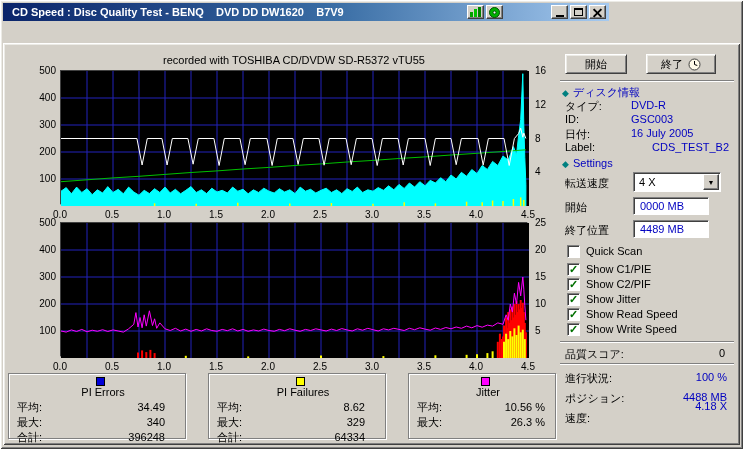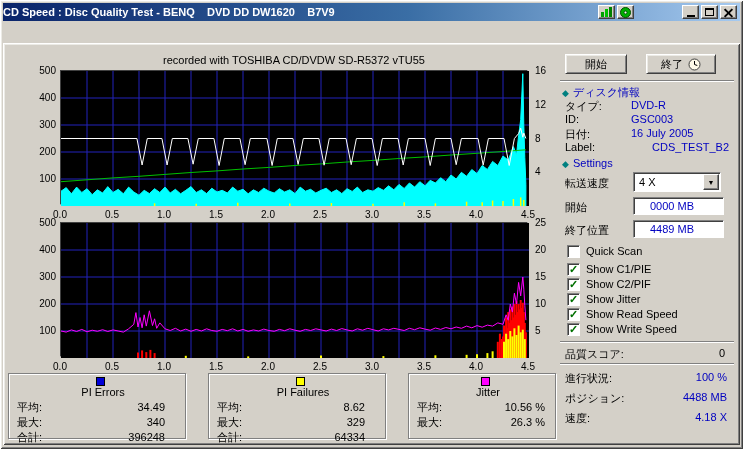--- a/index.html
+++ b/index.html
@@ -1,21 +1,21 @@
 <!DOCTYPE html>
 <html><head>
 <meta charset="utf-8">
 <style>
   html,body{margin:0;padding:0;background:#808080;}
   *{box-sizing:border-box;}
   body{font-family:"Liberation Sans", sans-serif;font-size:11px;color:#000;}
   .window{position:relative;width:743px;height:449px;background:#d4d0c8;
     box-shadow:inset 1px 1px 0 #ffffff, inset -1px -1px 0 #404040, inset 2px 2px 0 #ecebe6, inset -2px -2px 0 #808080;overflow:hidden;}
-  .titlebar{position:absolute;left:3px;top:3px;width:737px;height:18px;
-    background:linear-gradient(to right,#0a246a,#3a6ea5 55%,#a6caf0);display:flex;align-items:center;padding-left:0;}
+  .titlebar{position:absolute;left:3px;top:3px;width:606px;height:18px;
+    background:linear-gradient(to right,#0a246a,#3a6ea5 55%,#a6caf0);display:flex;align-items:center;padding-left:9px;}
   .title-text{color:#fff;font-weight:bold;font-size:11px;white-space:pre;overflow:hidden;}
   .tb-icons{position:absolute;right:3px;top:2px;display:flex;align-items:center;}
   .tb-btn{width:17px;height:14px;background:#d4d0c8;border:1px solid;border-color:#ffffff #404040 #404040 #ffffff;
     box-shadow:inset -1px -1px 0 #808080;display:flex;align-items:center;justify-content:center;margin-left:2px;cursor:default;}
   .tb-gap{width:46px;}
   .g-min{width:8px;height:2px;background:#000;margin-top:7px;}
   .g-max{width:9px;height:8px;border:1px solid #000;border-top-width:2px;}
   .g-close{position:relative;width:9px;height:9px;}
   .g-close::before,.g-close::after{content:'';position:absolute;left:-1px;top:4px;width:11px;height:2px;background:#000;}
   .g-close::before{transform:rotate(45deg);} .g-close::after{transform:rotate(-45deg);}
@@ -27,22 +27,22 @@
   .note{position:absolute;left:57px;top:11px;width:468px;text-align:center;font-size:11px;}
   .chart-frame{position:absolute;border:1px solid;border-color:#404040 #ffffff #ffffff #404040;line-height:0;}
   .tick-label{position:absolute;font-size:10px;line-height:11px;}
   .btn{position:absolute;height:20px;background:#d4d0c8;border:1px solid;border-color:#ffffff #404040 #404040 #ffffff;
     box-shadow:inset 1px 1px 0 #ecebe6, inset -1px -1px 0 #808080;display:flex;align-items:center;justify-content:center;gap:5px;font-size:11px;cursor:default;}
   .etch{position:absolute;height:2px;border-top:1px solid #808080;border-bottom:1px solid #ffffff;}
   .section-h{position:absolute;color:#0000c0;font-size:11px;}
   .section-h .diamond{color:#008080;margin-right:4px;font-size:9px;}
   .lbl{position:absolute;font-size:11px;}
   .val-blue{color:#0000c0;}
-  .field{position:absolute;width:91px;height:18px;background:#fff;border:1px solid;border-color:#808080 #ffffff #ffffff #808080;
-    box-shadow:inset 1px 1px 0 #404040;font-family:"Liberation Sans",sans-serif;font-size:11px;padding:1px 16px;color:#0000c0;}
+  .field{position:absolute;width:76px;height:18px;background:#fff;border:1px solid;border-color:#808080 #ffffff #ffffff #808080;
+    box-shadow:inset 1px 1px 0 #404040;font-family:"Liberation Sans",sans-serif;font-size:11px;padding:1px 6px;color:#0000c0;}
   .dropdown{position:absolute;width:88px;height:20px;background:#fff;border:1px solid;border-color:#808080 #ffffff #ffffff #808080;
     box-shadow:inset 1px 1px 0 #404040;display:flex;align-items:center;}
   .dropdown .dd-text{flex:1;padding-left:5px;color:#000;}
   .dd-btn{width:16px;height:16px;margin-right:1px;background:#d4d0c8;border:1px solid;border-color:#ffffff #404040 #404040 #ffffff;
     box-shadow:inset -1px -1px 0 #808080;font-size:7px;display:flex;align-items:center;justify-content:center;}
   .cb-row{position:absolute;display:flex;align-items:center;height:14px;}
   .cb-box{width:13px;height:13px;background:#fff;border:1px solid;border-color:#808080 #ffffff #ffffff #808080;
     box-shadow:inset 1px 1px 0 #404040;display:flex;align-items:center;justify-content:center;
     font-size:11px;font-weight:bold;color:#007000;line-height:11px;}
   .cb-label{margin-left:6px;}
@@ -141,21 +141,21 @@
     <div class="etch" style="left:557px;top:298px;width:174px;"></div>
     <div class="lbl" style="left:562px;top:304px;">品質スコア:</div>
     <div class="lbl ralign" style="left:640px;top:304px;width:82px;">0</div>
     <div class="etch" style="left:557px;top:320px;width:174px;"></div>
 
     <div class="lbl" style="left:562px;top:328px;">進行状況:</div>
     <div class="lbl val-blue ralign" style="left:618px;top:328px;width:106px;">100 %</div>
     <div class="lbl" style="left:562px;top:348px;">ポジション:</div>
     <div class="lbl val-blue ralign" style="left:618px;top:348px;width:106px;">4488 MB</div>
     <div class="lbl" style="left:562px;top:368px;">速度:</div>
-    <div class="lbl val-blue ralign" style="left:618px;top:368px;width:106px;text-align:right;">4.18 X</div>
+    <div class="lbl val-blue ralign" style="left:618px;top:357px;width:106px;text-align:right;">4.18 X</div>
 
     <div class="stat-box" style="left:5px;top:330px;width:178px;">
       <div class="stat-head">
         <span class="legend-square" style="background: rgb(0, 0, 216);"></span>
         <span>PI Errors</span>
       </div>
       <div class="stat-row">
           <span>平均:</span>
           <span>34.49</span>
         </div>

